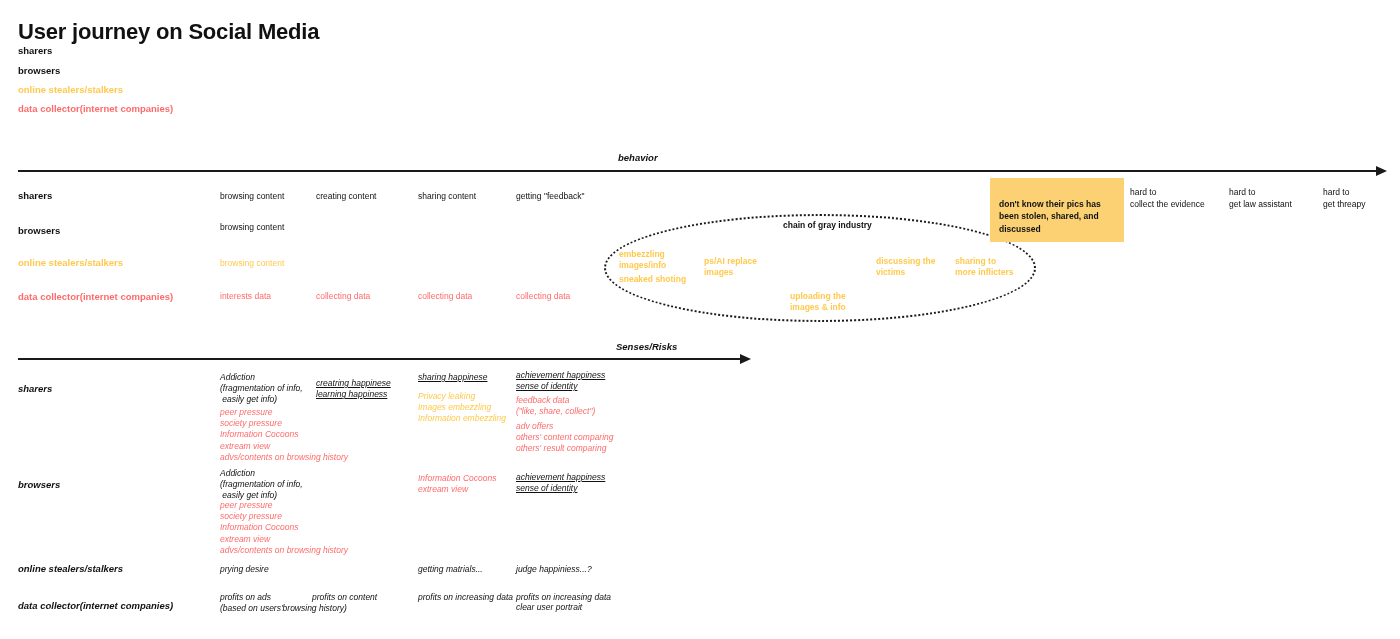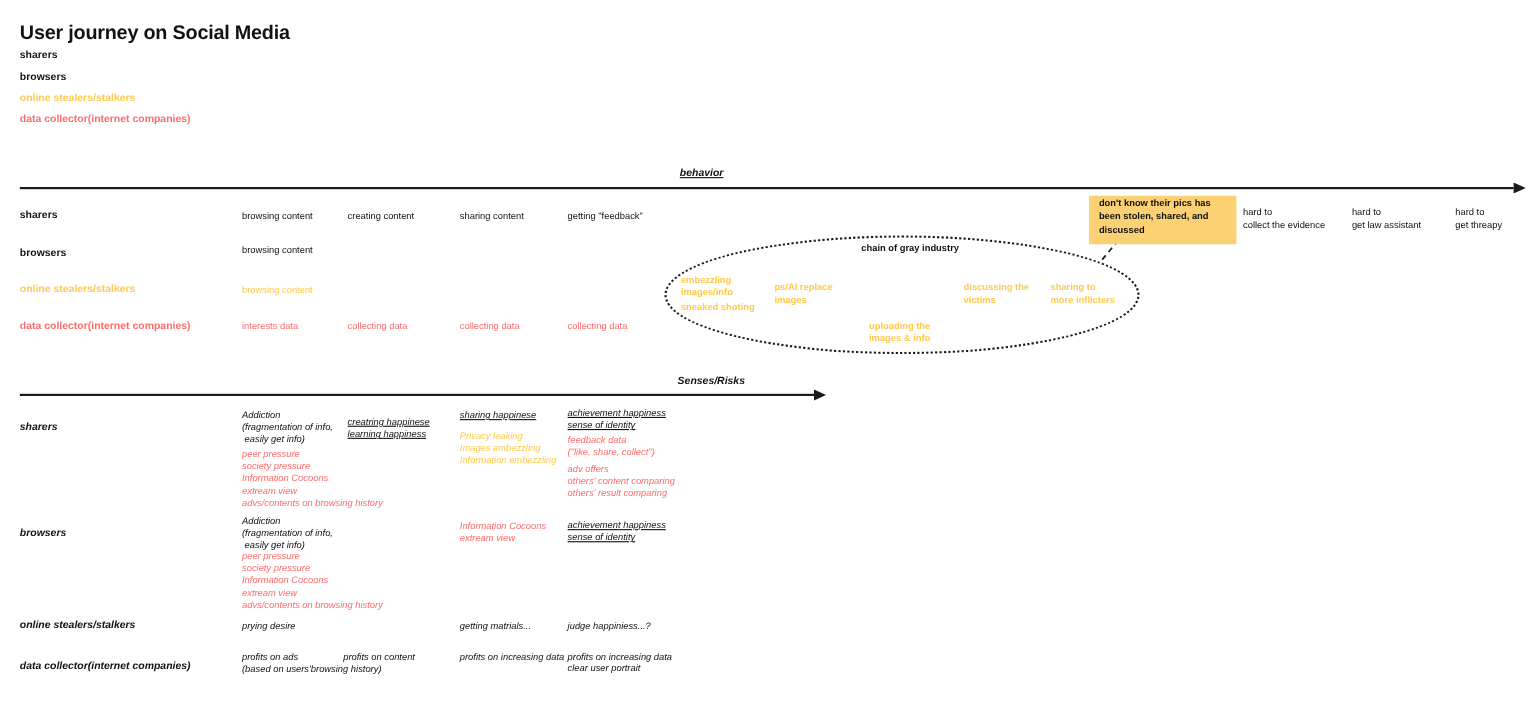--- a/index.html
+++ b/index.html
@@ -19,21 +19,21 @@
     position: absolute;
     left: 0; top: 0;
     width: 1400px;
     height: 639px;
   }
   .abs { position: absolute; }
 
   
   #page-title {
     left: 18px; top: 19px;
-    font-size: 18px;
+    font-size: 22px;
     font-weight: bold;
     letter-spacing: -0.2px;
     color: #111111;
   }
   .legend-item {
     font-size: 9.5px;
     font-weight: bold;
     left: 18px;
     white-space: nowrap;
   }
@@ -57,21 +57,21 @@
   }
   #arrow-behavior { left: 1376px; top: 165.5px; }
   #arrow-senses   { left: 740px;  top: 353.5px; }
 
   .axis-title {
     font-size: 9.5px;
     font-weight: bold;
     font-style: italic;
     color: #111111;
   }
-  #axis-title-behavior { left: 618px; top: 152px; text-decoration: underline; }
+  #axis-title-behavior { left: 618px; top: 152px; }
   #axis-title-senses   { left: 616px; top: 341px; }
 
   
   .row-label {
     font-size: 9.5px;
     font-weight: bold;
     left: 18px;
     white-space: nowrap;
   }
   .row-label.ital { font-style: italic; }
@@ -99,21 +99,21 @@
   .cell.bold { font-weight: bold; }
   .cell.under { text-decoration: underline; }
 
   
   .bcell { font-size: 8.5px; white-space: pre; }
 
   
   #callout-box {
     left: 990px; top: 178px;
     width: 134px;
-    padding: 0 8px 7px 9px;
+    padding: 20px 8px 7px 9px;
     background: #FBD173;
     box-sizing: border-box;
     font-size: 8.5px;
     font-weight: bold;
     line-height: 1.45;
     color: #111111;
   }
 
   
   #gray-industry-ellipse {

